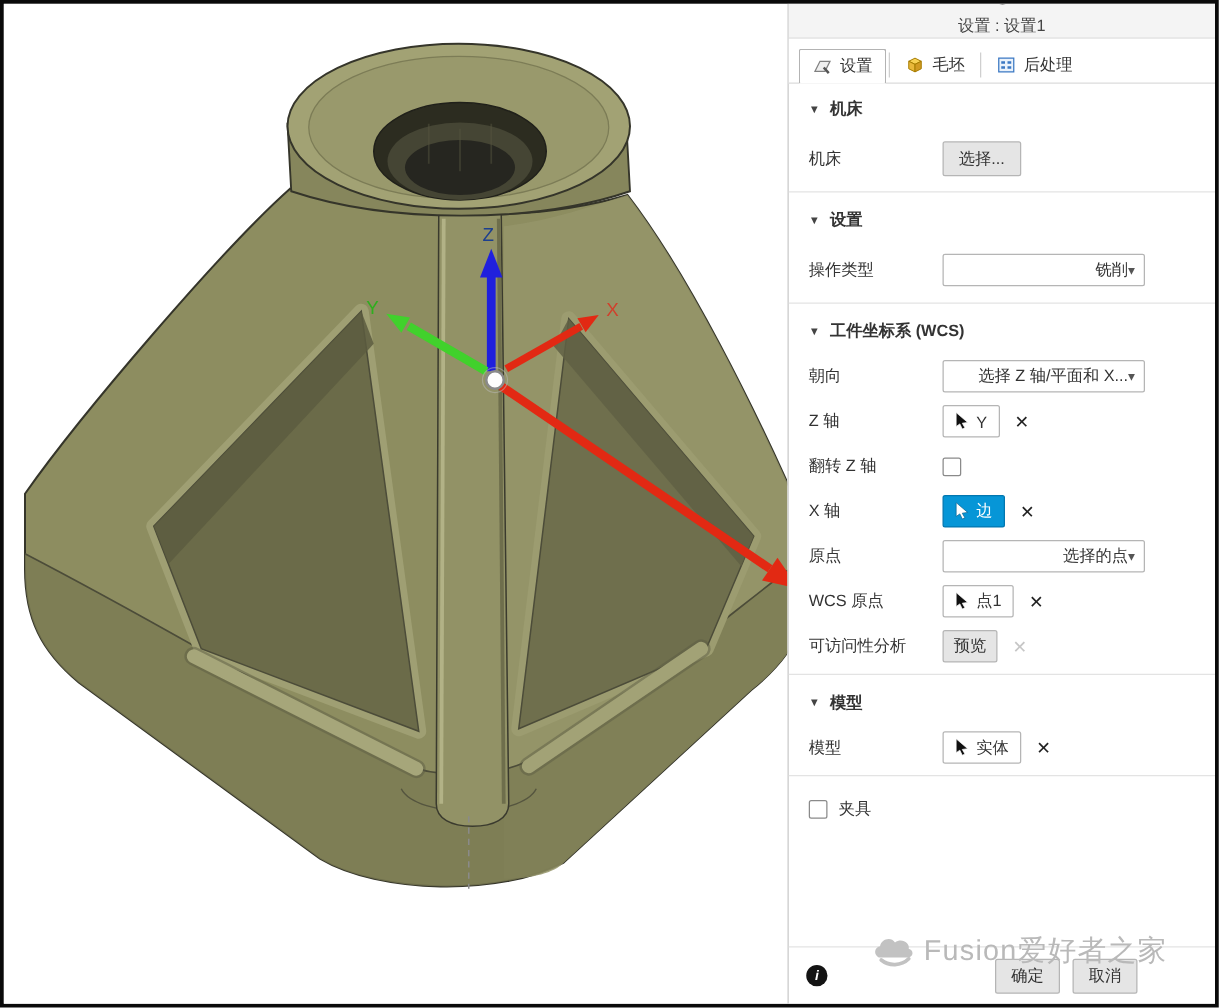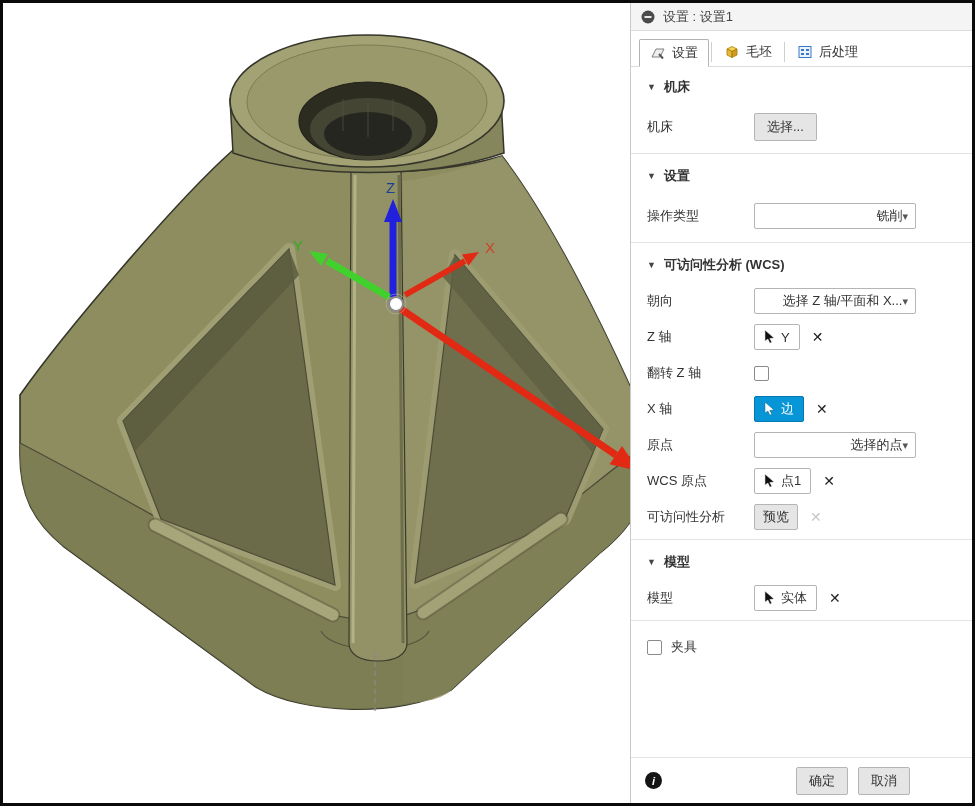--- a/index.html
+++ b/index.html
@@ -5,21 +5,21 @@
   * { margin:0; padding:0; box-sizing:border-box; }
   body { background:#fff; font-family:"Liberation Sans", sans-serif; }
   .app { position:relative; width:975px; height:806px; border:3px solid #0a0a0a; background:#fff; display:flex; overflow:hidden; }
 
   
   .viewport { position:relative; flex:1 1 auto; background:#ffffff; overflow:hidden; }
   .viewport svg { display:block; }
 
   
   .panel { position:relative; width:342px; flex:0 0 342px; background:#fff; border-left:1px solid #c9c9c9; display:flex; flex-direction:column; }
-  .panel-header { height:28px; background:#f4f4f4; border-bottom:1px solid #dcdcdc; display:flex; align-items:center; gap:8px; padding:0 10px; font-size:13px; color:#444; }
+  .panel-header { height:28px; background:#f4f4f4; border-bottom:1px solid #dcdcdc; display:flex; align-items:center; gap:8px; padding:0 10px; font-size:13px; color:#444;flex-direction:column; }
   .tabs { display:flex; align-items:flex-end; height:36px; padding:4px 8px 0 8px; border-bottom:1px solid #dcdcdc; background:#fff; }
   .tab { display:flex; align-items:center; gap:6px; height:28px; padding:0 10px; font-size:13px; color:#333; cursor:default; }
   .tab.active { border:1px solid #b3b3b3; border-bottom:1px solid #fff; background:#fff; margin-bottom:-1px; border-radius:2px 2px 0 0; }
   .tab-sep { width:1px; height:20px; background:#cfcfcf; margin:0 2px 4px 2px; }
 
   .panel-body { flex:1 1 auto; padding-top:2px; }
   .sec-hdr { height:36px; display:flex; align-items:center; gap:8px; padding:0 16px; font-size:13px; font-weight:bold; color:#333; }
   .tri { font-size:9px; color:#444; }
   .row { height:36px; display:flex; align-items:center; padding:0 16px; font-size:13px; color:#333; }
   .row.tall { height:44px; }
@@ -176,21 +176,21 @@
         <span class="lbl">操作类型</span>
         <div class="select">
           <span class="val">铣削</span>
           <span class="caret">▾</span>
         </div>
       </div>
       <div class="sep"></div>
 
       <div class="sec-hdr">
         <span class="tri">▼</span>
-        <span>可访问性分析 (WCS)</span>
+        <span>工件坐标系 (WCS)</span>
       </div>
       <div class="row">
         <span class="lbl">朝向</span>
         <div class="select">
           <span class="val">选择 Z 轴/平面和 X...</span>
           <span class="caret">▾</span>
         </div>
       </div>
       <div class="row">
         <span class="lbl">Z 轴</span>
@@ -265,14 +265,21 @@
 
     <div class="panel-footer">
       <span class="info-badge">i</span>
       <div class="footer-btns">
         <button class="btn">确定</button>
         <button class="btn">取消</button>
       </div>
     </div>
   </aside>
 
+  <div class="watermark">
+    <svg width="36" height="30" viewBox="0 0 36 30">
+      <path d="M6 20 C2 18 2 12 7 11 C8 5 16 3 19 8 C24 4 31 8 30 13 C34 14 34 19 30 20 Z" fill="#c2c2c2"></path>
+      <path d="M8 22 C14 27 24 27 30 21" stroke="#c2c2c2" stroke-width="3" fill="none" stroke-linecap="round"></path>
+    </svg>
+    <span class="wm-text">Fusion爱好者之家</span>
+  </div>
 
 </div>
 
 </body></html>

